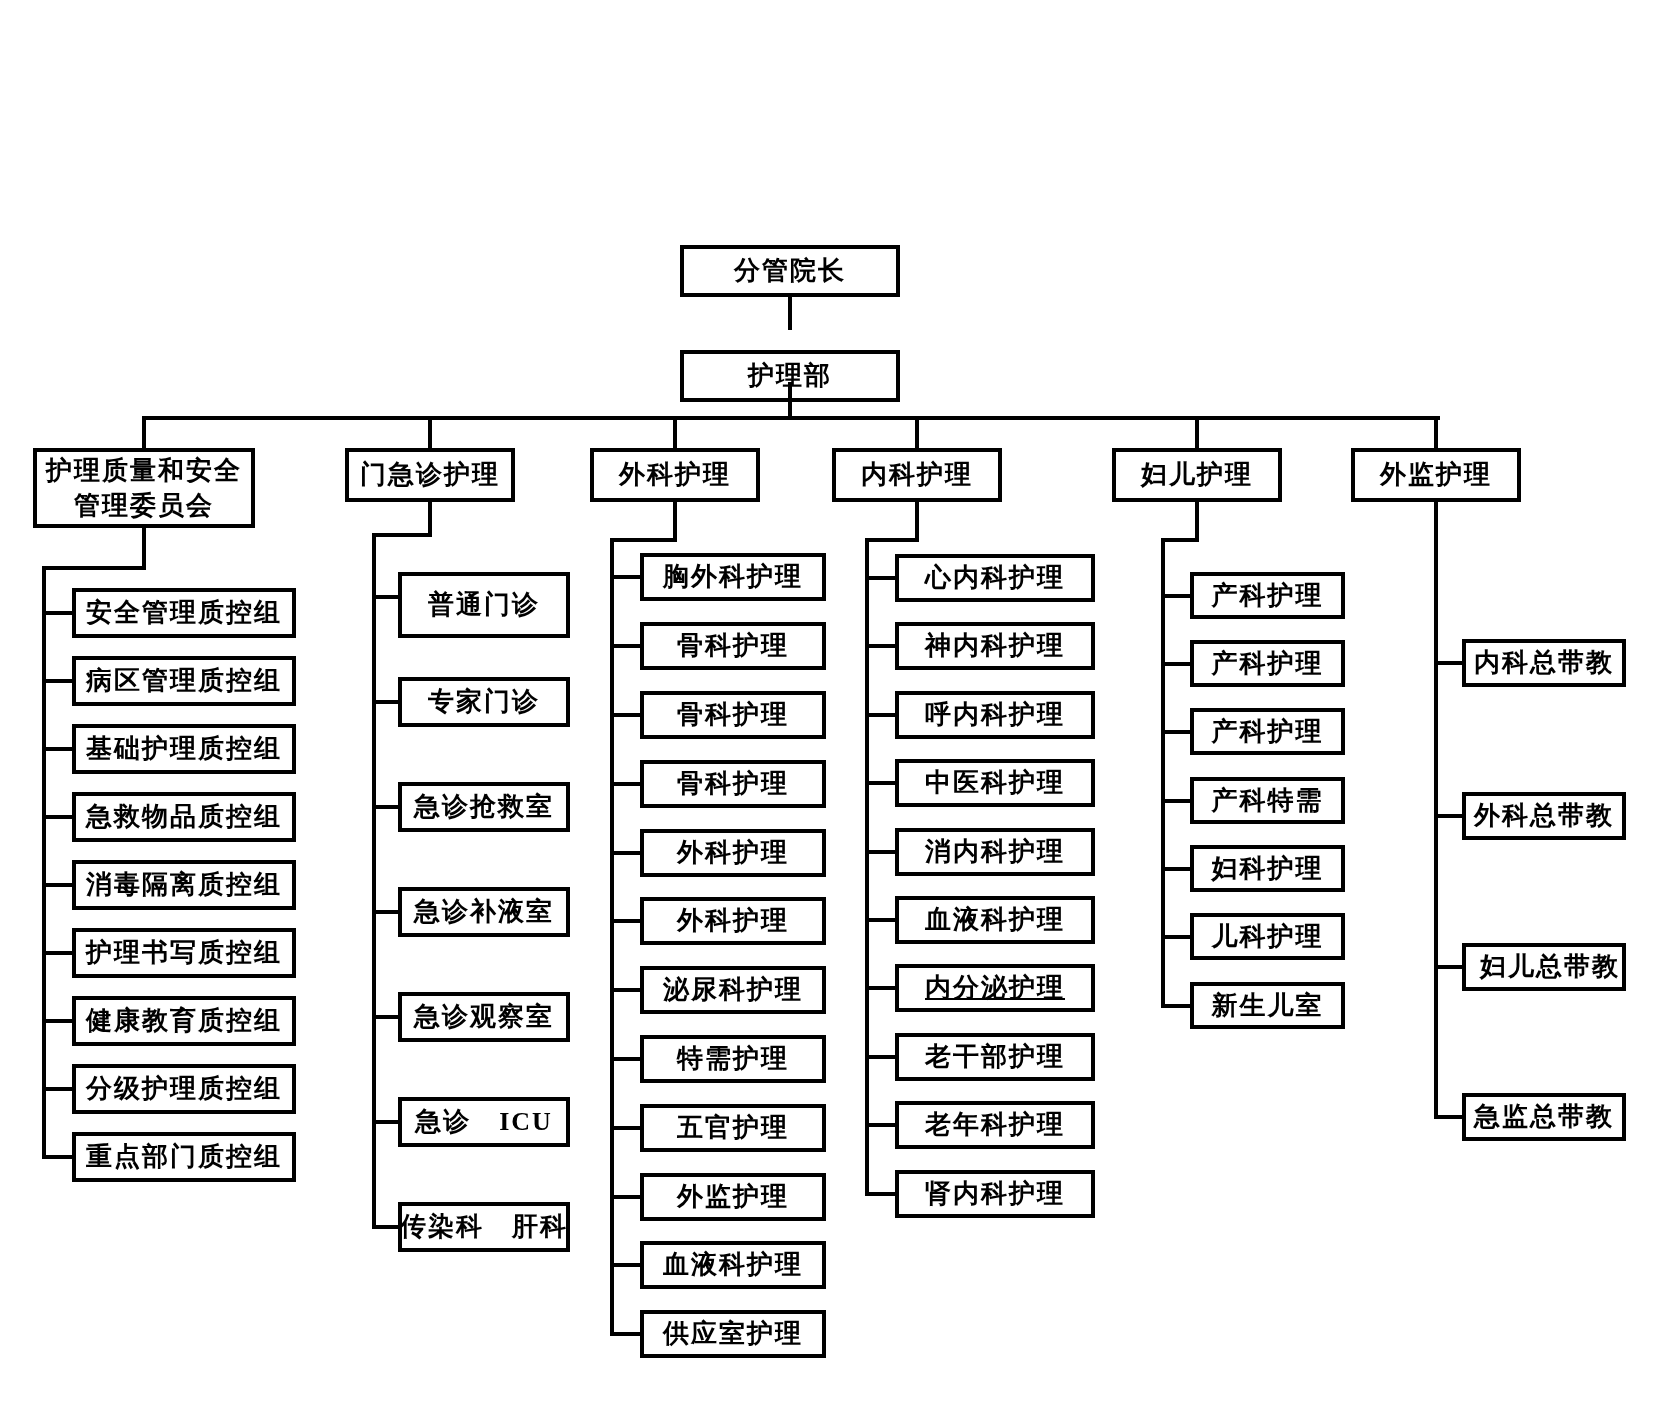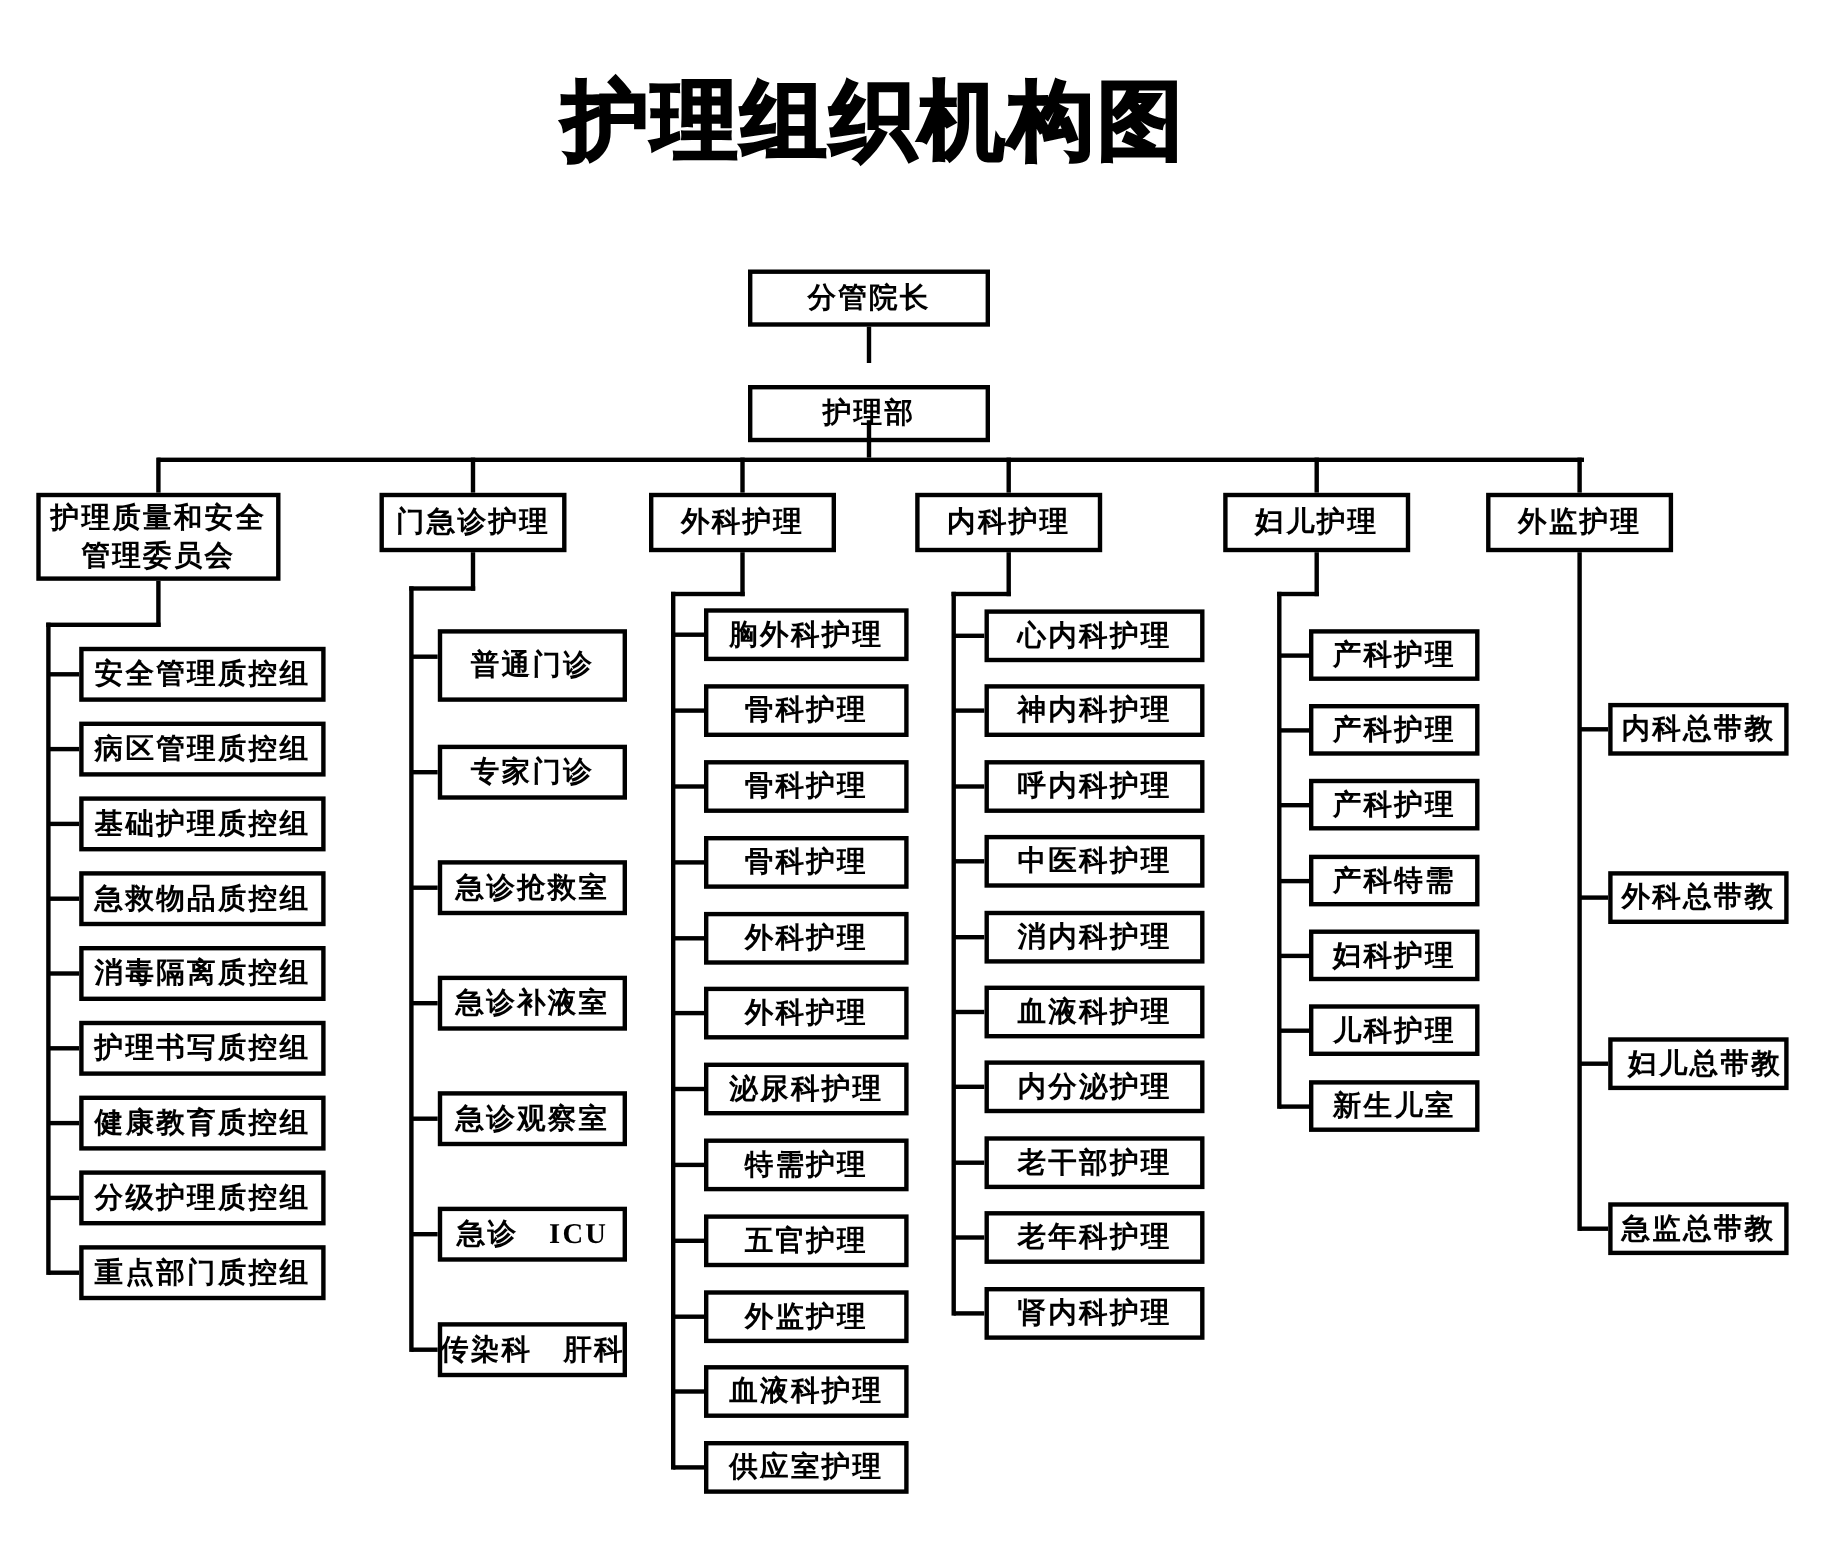--- a/index.html
+++ b/index.html
@@ -39,21 +39,20 @@
     text-align: center;
     white-space: pre;
   }
   .ln { position: absolute; background: #000000; }
 </style>
 </head>
 <body>
 
 <div class="canvas" id="canvas">
 
-  <div class="title">护理组织机构图</div>
 
   <div class="box" style="left:680px;top:245px;width:220px;height:52px">分管院长</div>
   <div class="box" style="left:680px;top:350px;width:220px;height:52px">护理部</div>
 
   <div class="ln" style="left:788px;top:297px;width:4px;height:33px"></div>
   <div class="ln" style="left:788px;top:382px;width:4px;height:34px"></div>
   <div class="ln" style="left:143px;top:416px;width:1297px;height:4px"></div>
 
 <div class="ln" style="left: 142px; top: 416px; width: 4px; height: 32px;"></div>
     <div class="box" style="left: 33px; top: 448px; width: 222px; height: 80px;"><span>护理质量和安全</span><span>管理委员会</span></div>
@@ -137,21 +136,21 @@
     <div class="box" style="left: 895px; top: 622px; width: 200px; height: 48px;">神内科护理</div>
     <div class="ln" style="left: 867px; top: 713px; width: 28px; height: 4px;"></div>
     <div class="box" style="left: 895px; top: 691px; width: 200px; height: 48px;">呼内科护理</div>
     <div class="ln" style="left: 867px; top: 781px; width: 28px; height: 4px;"></div>
     <div class="box" style="left: 895px; top: 759px; width: 200px; height: 48px;">中医科护理</div>
     <div class="ln" style="left: 867px; top: 850px; width: 28px; height: 4px;"></div>
     <div class="box" style="left: 895px; top: 828px; width: 200px; height: 48px;">消内科护理</div>
     <div class="ln" style="left: 867px; top: 918px; width: 28px; height: 4px;"></div>
     <div class="box" style="left: 895px; top: 896px; width: 200px; height: 48px;">血液科护理</div>
     <div class="ln" style="left: 867px; top: 986px; width: 28px; height: 4px;"></div>
-    <div class="box" style="left: 895px; top: 964px; width: 200px; height: 48px;">内分泌护理</div>
+    <div class="box" style="left: 895px; top: 964px; width: 200px; height: 48px; text-decoration: underline;">内分泌护理</div>
     <div class="ln" style="left: 867px; top: 1055px; width: 28px; height: 4px;"></div>
     <div class="box" style="left: 895px; top: 1033px; width: 200px; height: 48px;">老干部护理</div>
     <div class="ln" style="left: 867px; top: 1123px; width: 28px; height: 4px;"></div>
     <div class="box" style="left: 895px; top: 1101px; width: 200px; height: 48px;">老年科护理</div>
     <div class="ln" style="left: 867px; top: 1192px; width: 28px; height: 4px;"></div>
     <div class="box" style="left: 895px; top: 1170px; width: 200px; height: 48px;">肾内科护理</div>
     <div class="ln" style="left: 1195px; top: 416px; width: 4px; height: 32px;"></div>
     <div class="box" style="left: 1112px; top: 448px; width: 170px; height: 54px;">妇儿护理</div>
     <div class="ln" style="left: 1195px; top: 502px; width: 4px; height: 40px;"></div>
     <div class="ln" style="left: 1161px; top: 538px; width: 38px; height: 4px;"></div>

